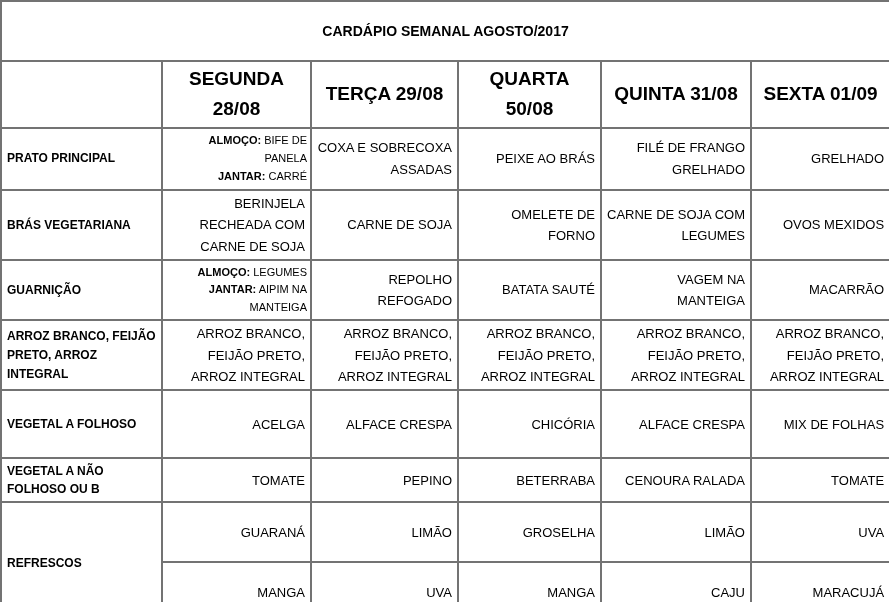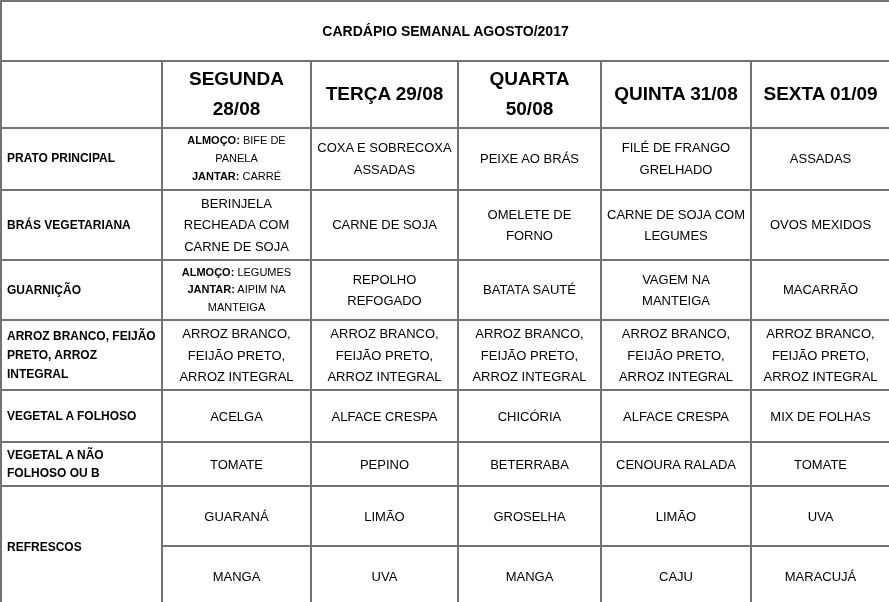--- a/index.html
+++ b/index.html
@@ -38,38 +38,38 @@
     line-height: 1.6;
   }
   .label-cell {
     font-weight: bold;
     font-size: 12px;
     text-align: left;
     line-height: 1.55;
   }
   .cell {
     font-size: 13px;
-    text-align: center;
+    text-align: right;
     line-height: 1.65;
   }
   .meals {
     font-size: 11px;
     padding: 2px 3px;
     line-height: 1.6;
   }
   .meal-line b { font-weight: bold; }
   .corner-cell { }
   
   .r-title  { height: 60px; }
   .r-header { height: 59px; }
   .r1 { height: 62px; }
   .r2 { height: 59px; }
   .r3 { height: 60px; }
   .r4 { height: 63px; margin-left: 8px; }
-  .r5 { height: 52px; }
+  .r5 { height: 68px; }
   .r6 { height: 44px; }
   .r7 { height: 60px; }
   .r8 { height: 61px; }
 </style>
 </head>
 <body>
 
 <table class="menu">
   <colgroup>
     <col style="width:161px">
@@ -96,21 +96,21 @@
 
   <tr class="r1">
     <td class="label-cell">PRATO PRINCIPAL</td>
     <td class="cell meals">
       <div class="meal-line"><b>ALMOÇO:</b> <span>BIFE DE PANELA</span></div>
       <div class="meal-line"><b>JANTAR:</b> <span>CARRÉ</span></div>
     </td>
     <td class="cell">COXA E SOBRECOXA ASSADAS</td>
     <td class="cell">PEIXE AO BRÁS</td>
     <td class="cell">FILÉ DE FRANGO GRELHADO</td>
-    <td class="cell">ASSADAS</td>
+    <td class="cell">GRELHADO</td>
   </tr>
 
   <tr class="r2">
     <td class="label-cell">BRÁS VEGETARIANA</td>
     <td class="cell">BERINJELA RECHEADA COM CARNE DE SOJA</td>
     <td class="cell">CARNE DE SOJA</td>
     <td class="cell">OMELETE DE FORNO</td>
     <td class="cell">CARNE DE SOJA COM LEGUMES</td>
     <td class="cell">OVOS MEXIDOS</td>
   </tr>

